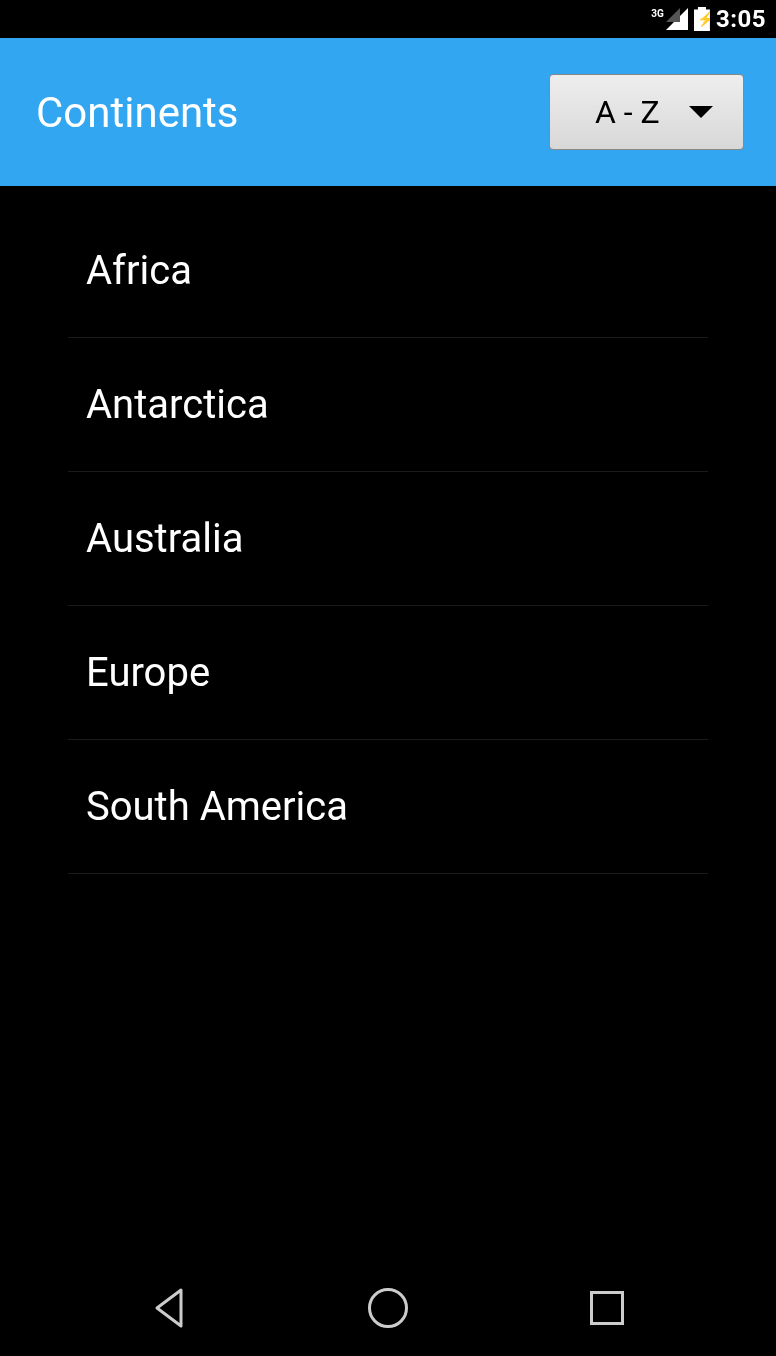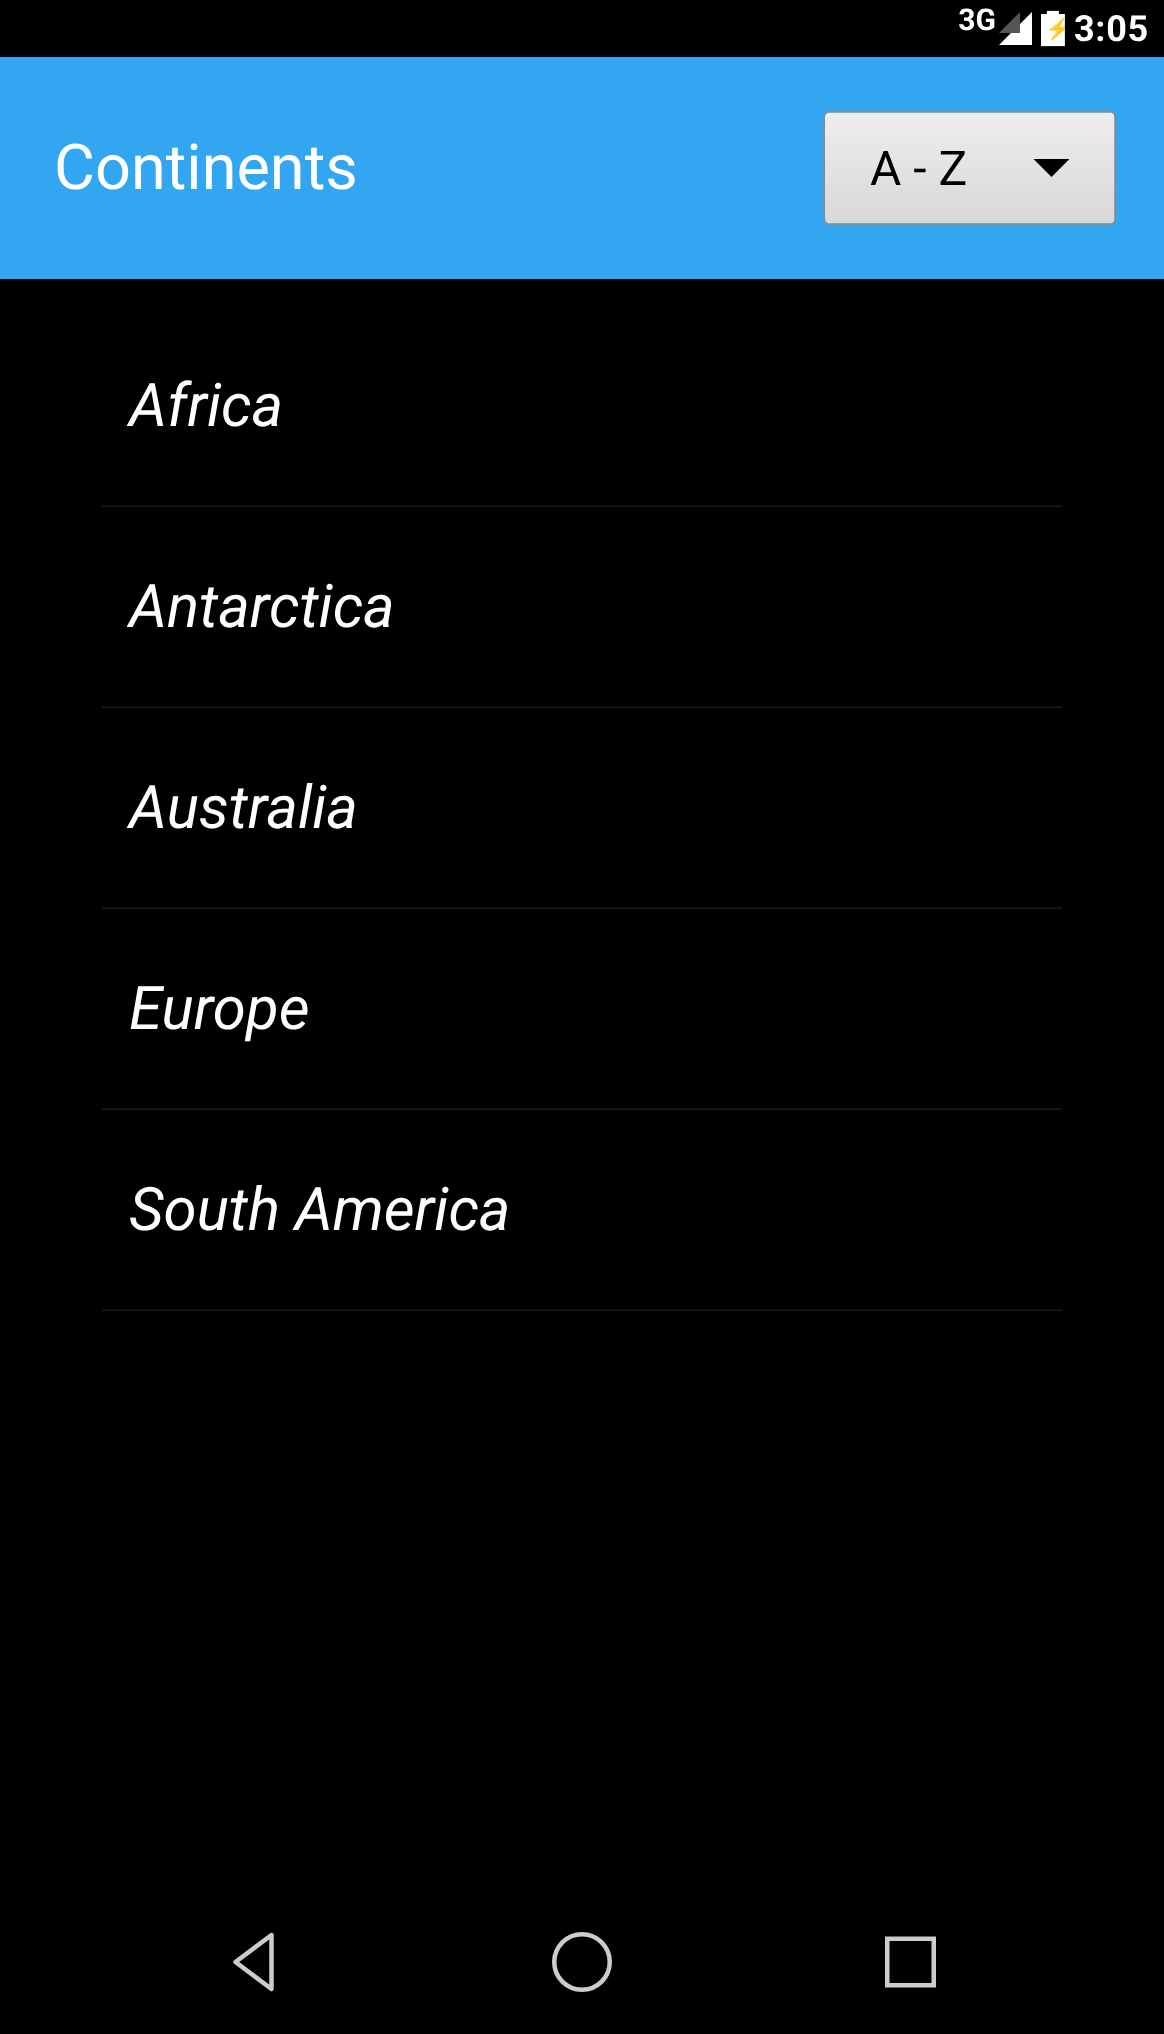--- a/index.html
+++ b/index.html
@@ -20,21 +20,21 @@
       background: #000000;
       display: flex;
       justify-content: flex-end;
       align-items: center;
       padding-right: 10px;
       gap: 6px;
       color: #ffffff;
       font-size: 22px;
     }
     .status-3g {
-      font-size: 20px;
+      font-size: 10px;
       font-weight: bold;
       margin-bottom: 12px;
       margin-right: -4px;
     }
     .signal-icon {
       width: 0;
       height: 0;
       border-style: solid;
       border-width: 0 0 22px 22px;
       border-color: transparent transparent #ffffff transparent;
@@ -93,33 +93,33 @@
       display: flex;
       align-items: center;
       justify-content: space-between;
       padding: 0 30px 0 30px;
       cursor: pointer;
     }
     .sort-label {
       color: #000000;
       font-size: 32px;
       font-weight: 400;
+      margin-left: 15px;
     }
     .dropdown-arrow {
       width: 0;
       height: 0;
       border-left: 12px solid transparent;
       border-right: 12px solid transparent;
       border-top: 12px solid #000000;
     }
     .list-container {
       padding-left: 68px;
       padding-right: 68px;
       padding-top: 18px;
-      font-style: italic;
     }
     .list-item {
       height: 134px;
       display: flex;
       align-items: center;
       border-bottom: 1px solid #1a1a1a;
       cursor: pointer;
       padding-left: 18px;
     }
     .list-item-text {

